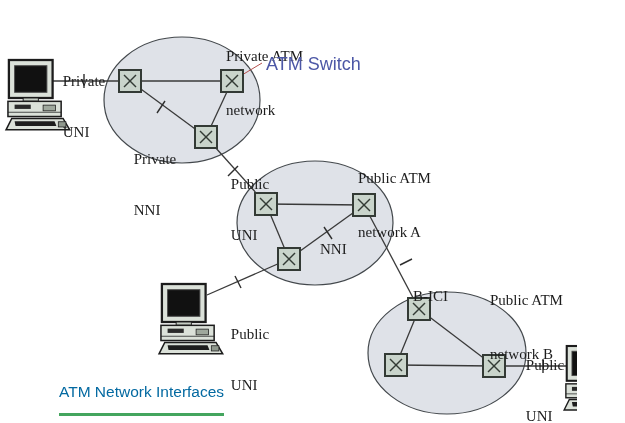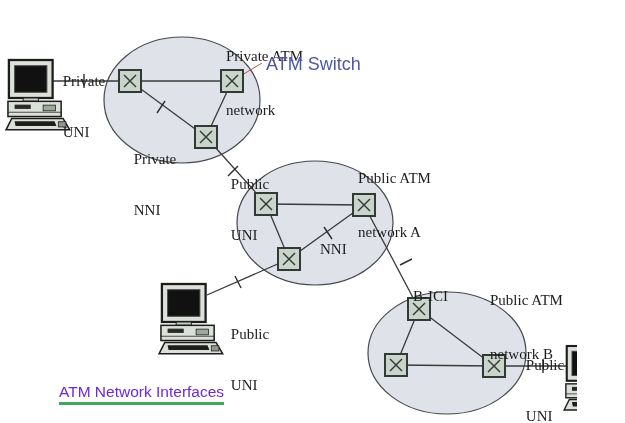--- a/index.html
+++ b/index.html
@@ -25,22 +25,22 @@
     font-family:Liberation Sans, sans-serif;
     font-size:18px;
     color:#4c57a6;
     white-space:nowrap;
   }
   .caption{
     position:absolute;
     left:59px;top:383px;
     font-family:"Liberation Sans","DejaVu Sans",sans-serif;
     font-size:15.5px;
-    color:#6d28d9;
-    padding-bottom:1px;
+    color:#0369a1;
+    padding-bottom:12px;
     border-bottom:3px solid #44a55e;
     white-space:nowrap;
   }
 </style>
 </head>
 <body>
 
 <div class="stage">
 
   <svg width="625" height="423" viewBox="0 0 625 423">

